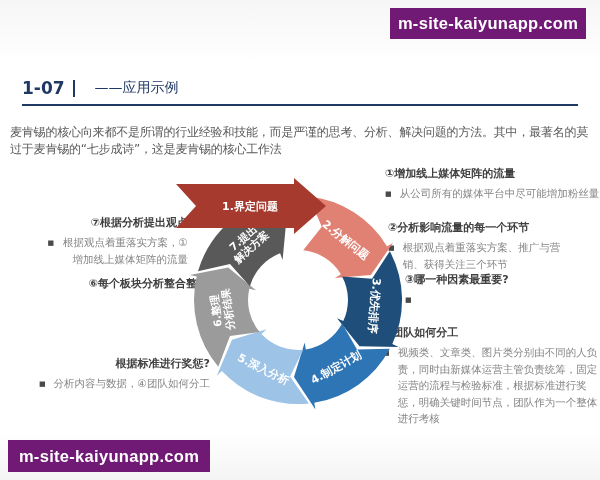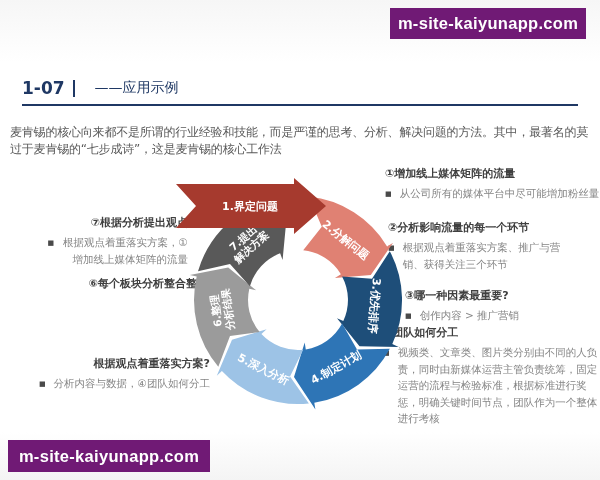--- a/index.html
+++ b/index.html
@@ -59,21 +59,21 @@
     <span class="sq">■</span>
     <div class="note-t" style="width:126px">根据观点着重落实方案，①增加线上媒体矩阵的流量</div>
   </div>
 </div>
 
 <div class="note ra" style="top:276px;right:392px">
   <div class="note-h">⑥每个板块分析整合整理</div>
 </div>
 
 <div class="note ra" style="top:356px;right:390px">
-  <div class="note-h">根据观点着重落实方案?</div>
+  <div class="note-h">根据标准进行奖惩?</div>
   <div class="note-b">
     <span class="sq">■</span>
     <div class="note-t">分析内容与数据，④团队如何分工</div>
   </div>
 </div>
 
 <div class="note" style="top:166px;left:385px">
   <div class="note-h">①增加线上媒体矩阵的流量</div>
   <div class="note-b">
     <span class="sq">■</span>
@@ -82,25 +82,24 @@
 </div>
 
 <div class="note" style="top:220px;left:388px">
   <div class="note-h">②分析影响流量的每一个环节</div>
   <div class="note-b">
     <span class="sq">■</span>
     <div class="note-t" style="width:163px">根据观点着重落实方案、推广与营销、获得关注三个环节</div>
   </div>
 </div>
 
-<div class="note" style="top:288px;left:405px">
+<div class="note" style="top:272px;left:405px">
   <div class="note-h">③哪一种因素最重要?</div>
   <div class="note-b">
     <span class="sq">■</span>
-    <div class="note-t">创作内容 &gt; 推广营销</div>
   </div>
 </div>
 
 <div class="note" style="top:325px;left:383px">
   <div class="note-h">④团队如何分工</div>
   <div class="note-b">
     <span class="sq">■</span>
     <div class="note-t" style="width:206px">视频类、文章类、图片类分别由不同的人负责，同时由新媒体运营主管负责统筹，固定运营的流程与检验标准，根据标准进行奖惩，明确关键时间节点，团队作为一个整体进行考核</div>
   </div>
 </div>

